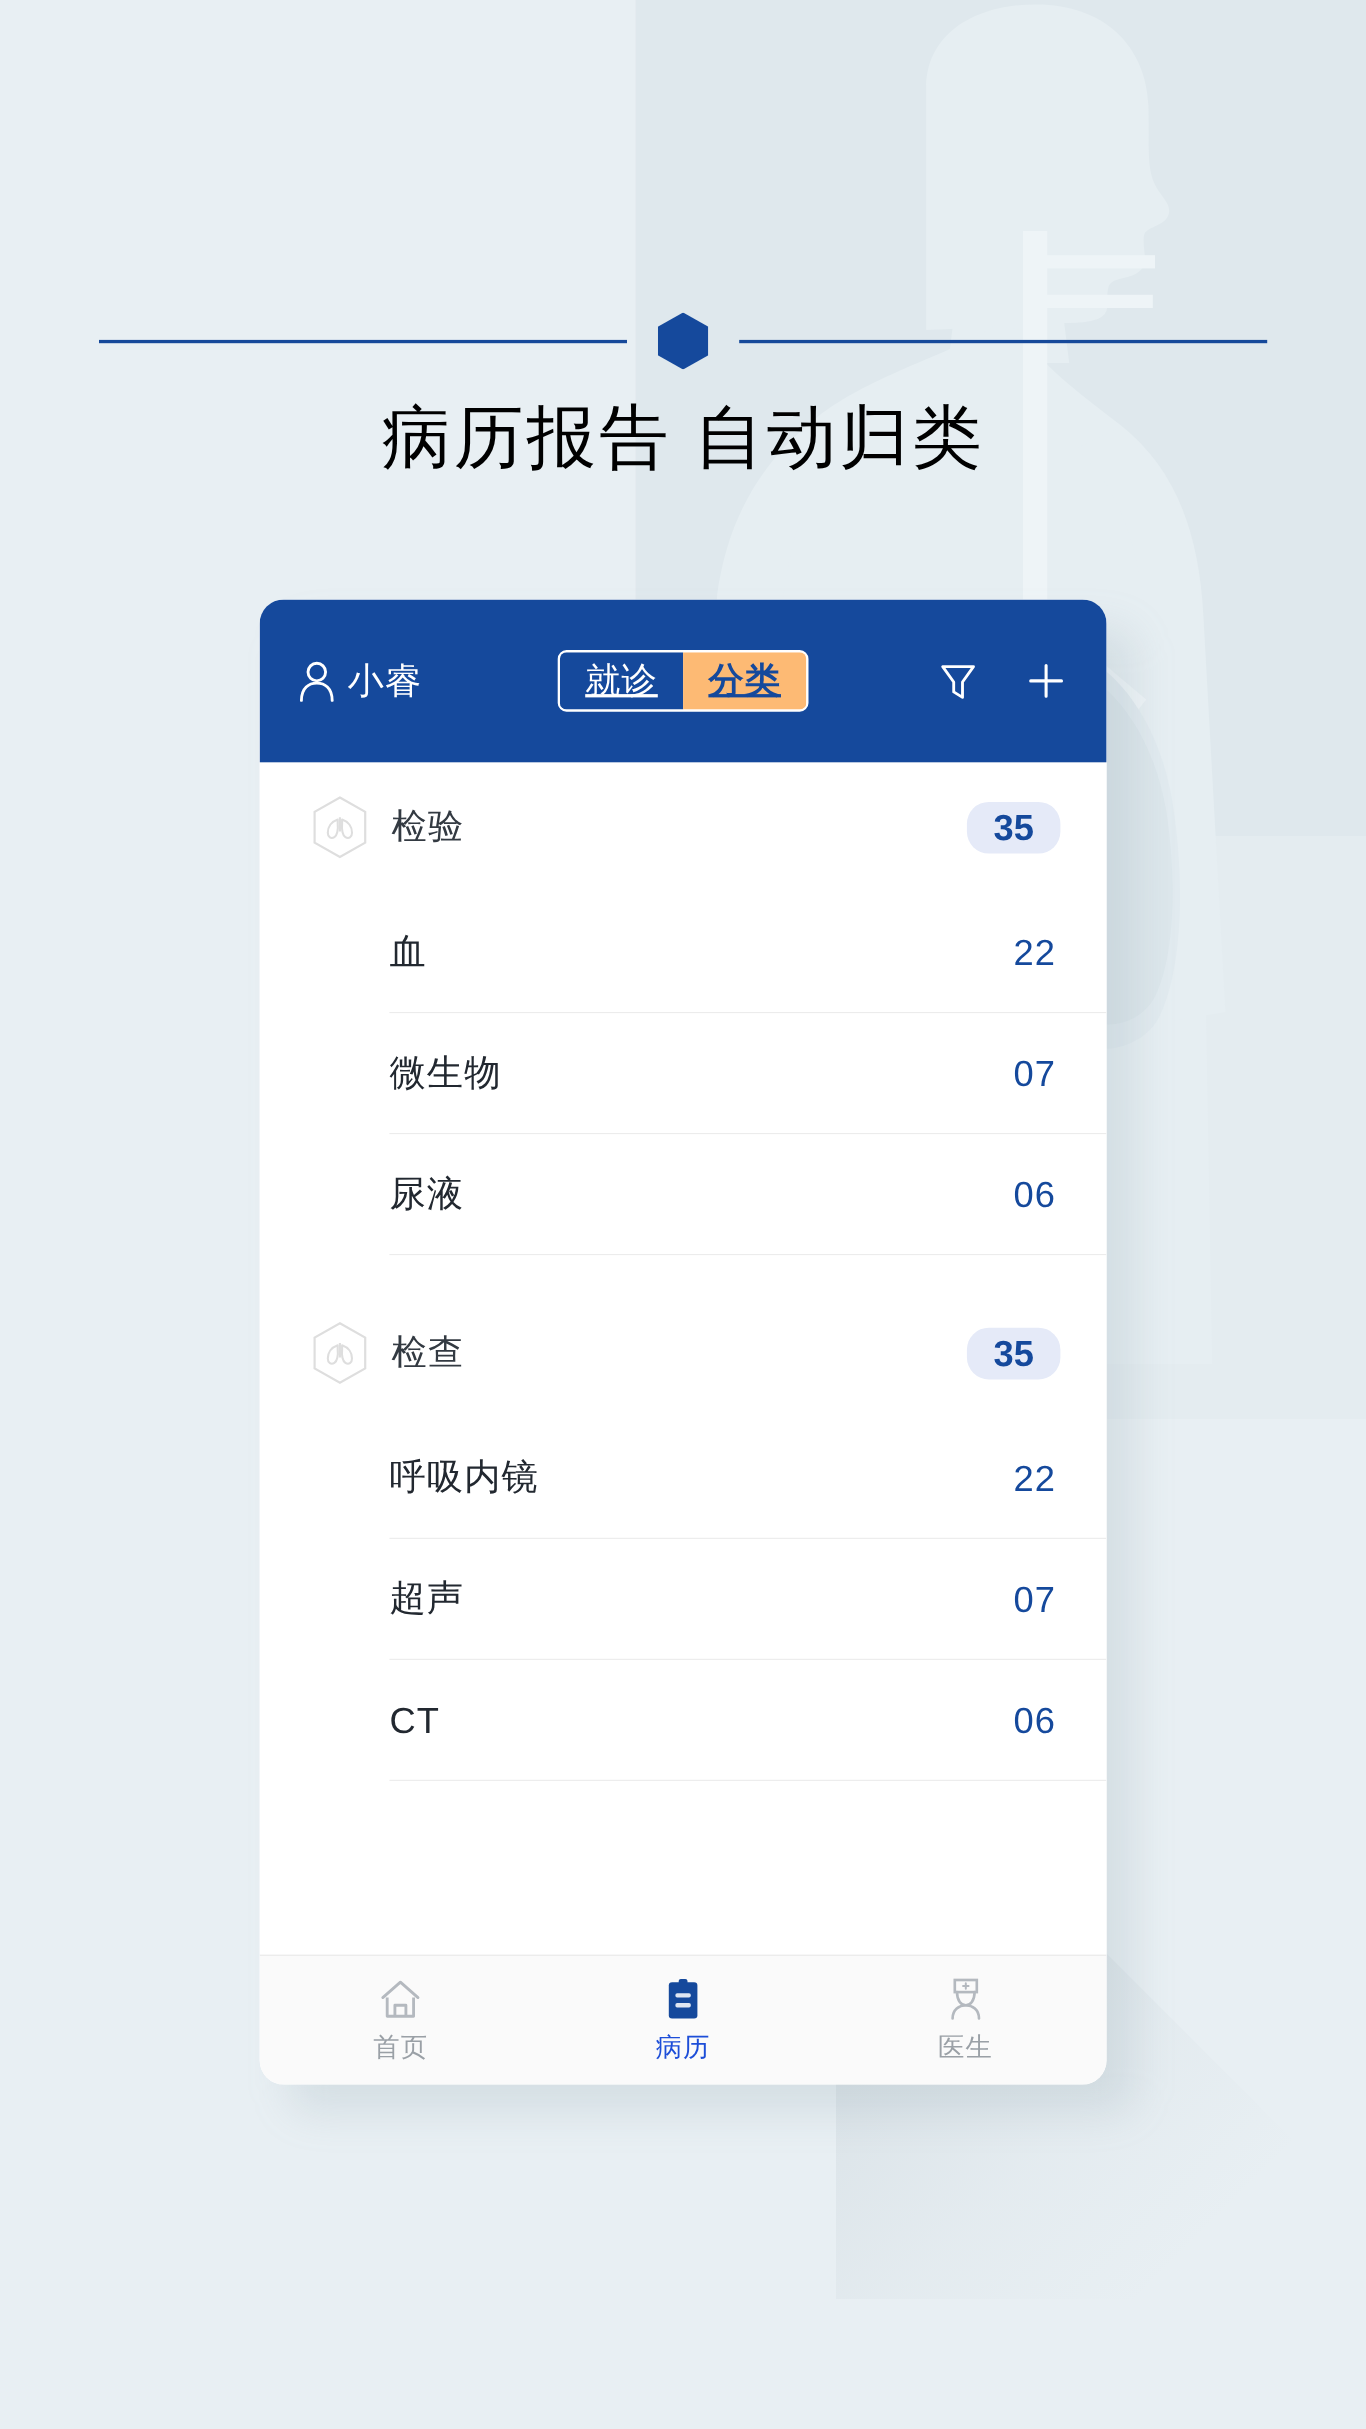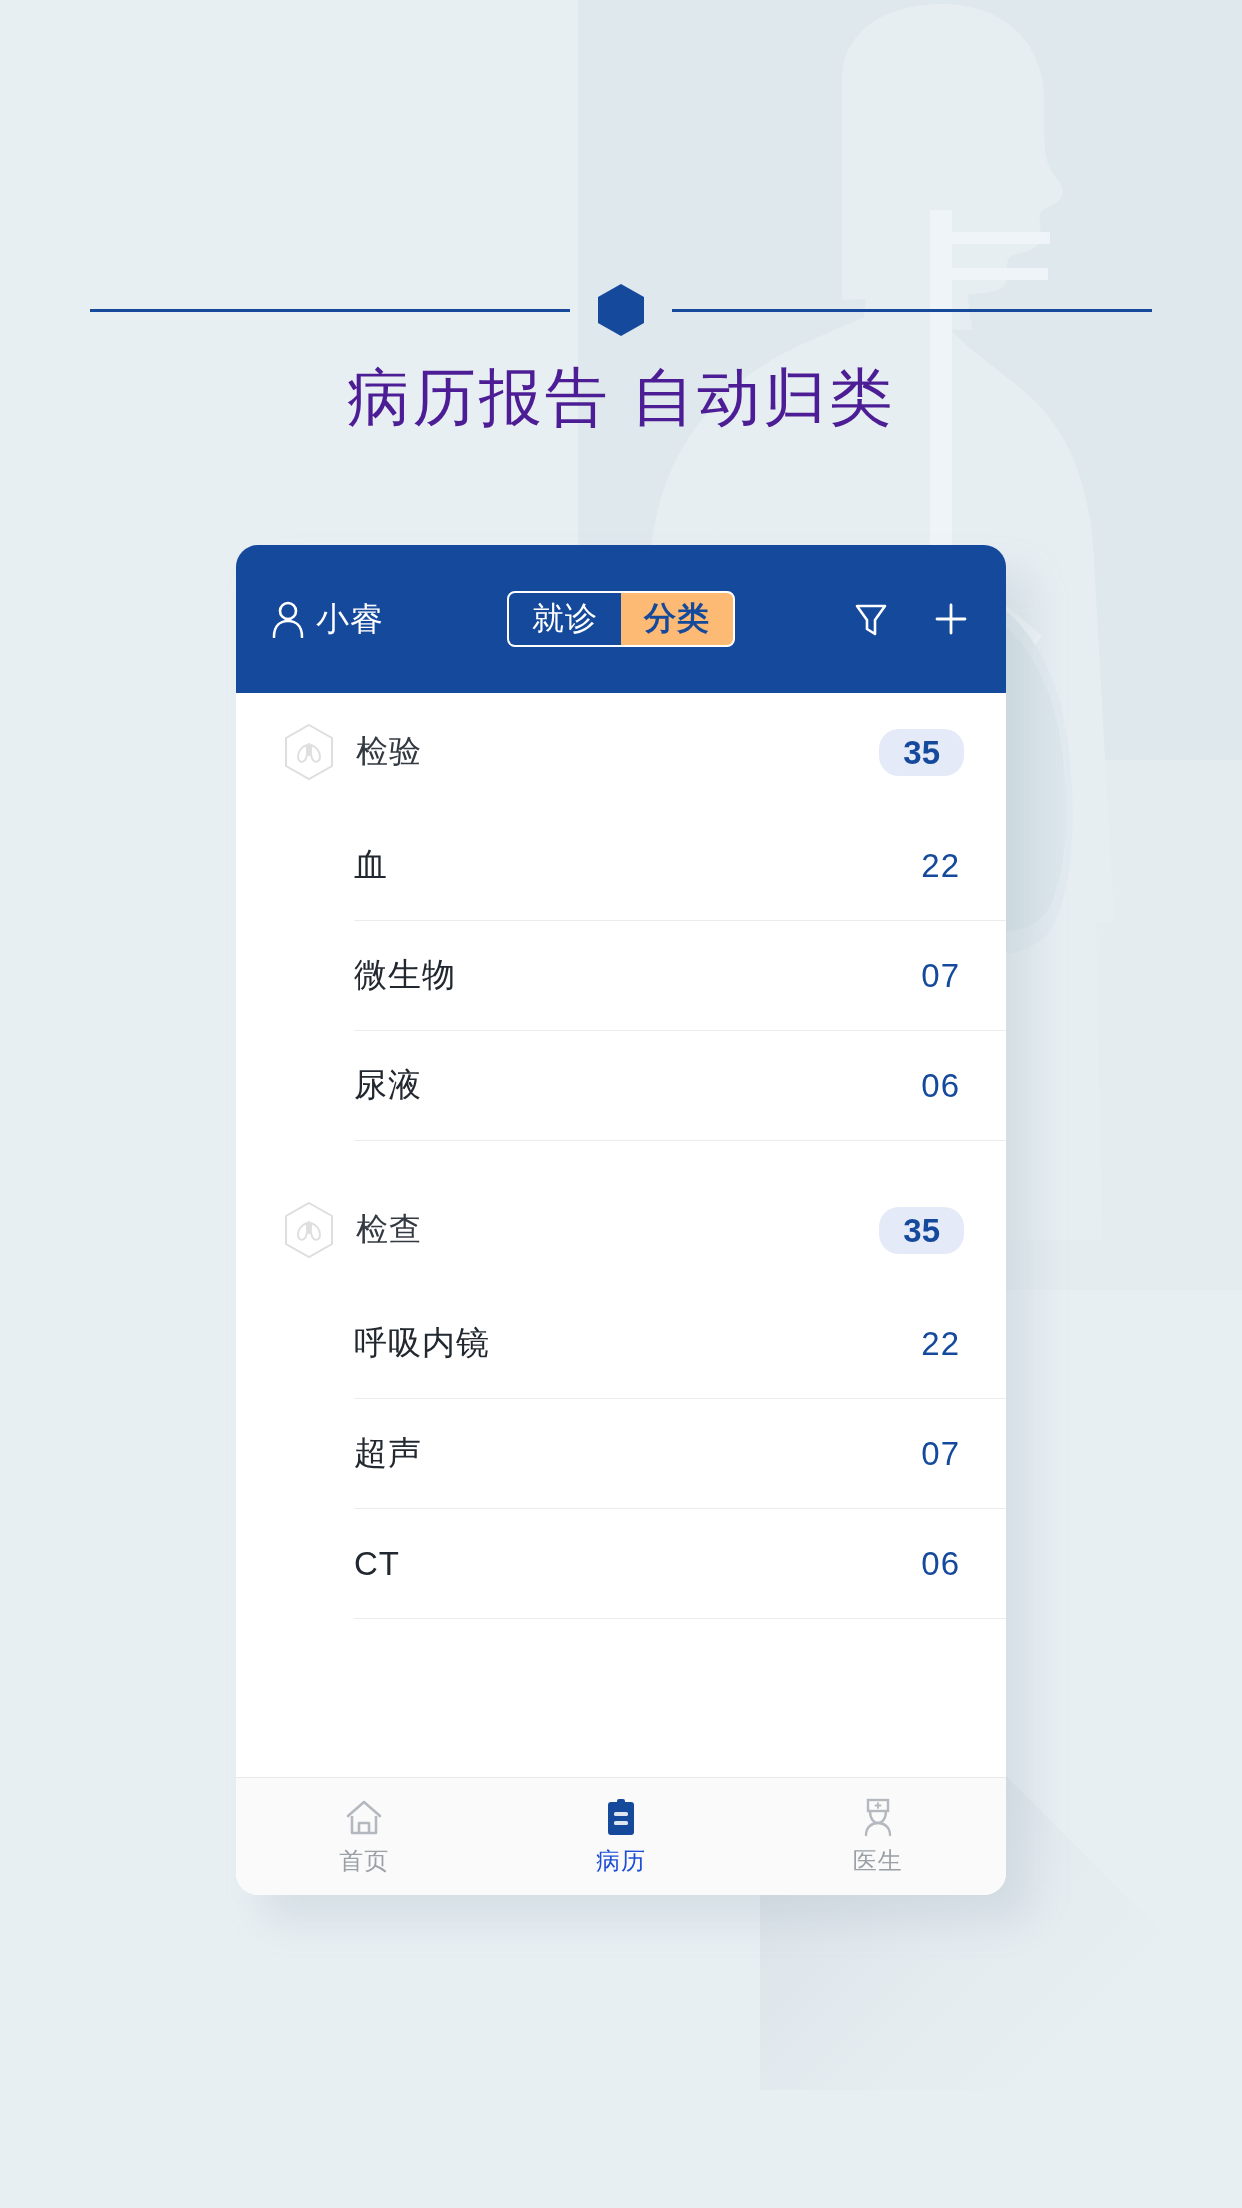--- a/index.html
+++ b/index.html
@@ -66,21 +66,21 @@
 
   
   .headline {
     position: absolute;
     top: 355px;
     left: 0;
     width: 1242px;
     text-align: center;
     font-size: 63px;
     letter-spacing: 3px;
-    color: #4c1d95;
+    color: #000000;
     font-weight: 400;
     z-index: 3;
     white-space: pre;
   }
 
   
   .phone-shadow {
     position: absolute;
     left: 236px;
     top: 545px;
@@ -155,20 +155,21 @@
     height: 56px;
   }
   .seg {
     display: flex;
     align-items: center;
     justify-content: center;
     font-size: 32px;
     padding: 0 20px;
     letter-spacing: 1px;
     min-width: 112px;
+    text-decoration: underline;
   }
   .seg.active { background: #15499c; color: #ffffff; }
   .seg.inactive { background: #fdba74; color: #15499c; font-weight: bold; }
 
   .header-actions {
     margin-left: auto;
     display: flex;
     align-items: center;
     gap: 38px;
   }

